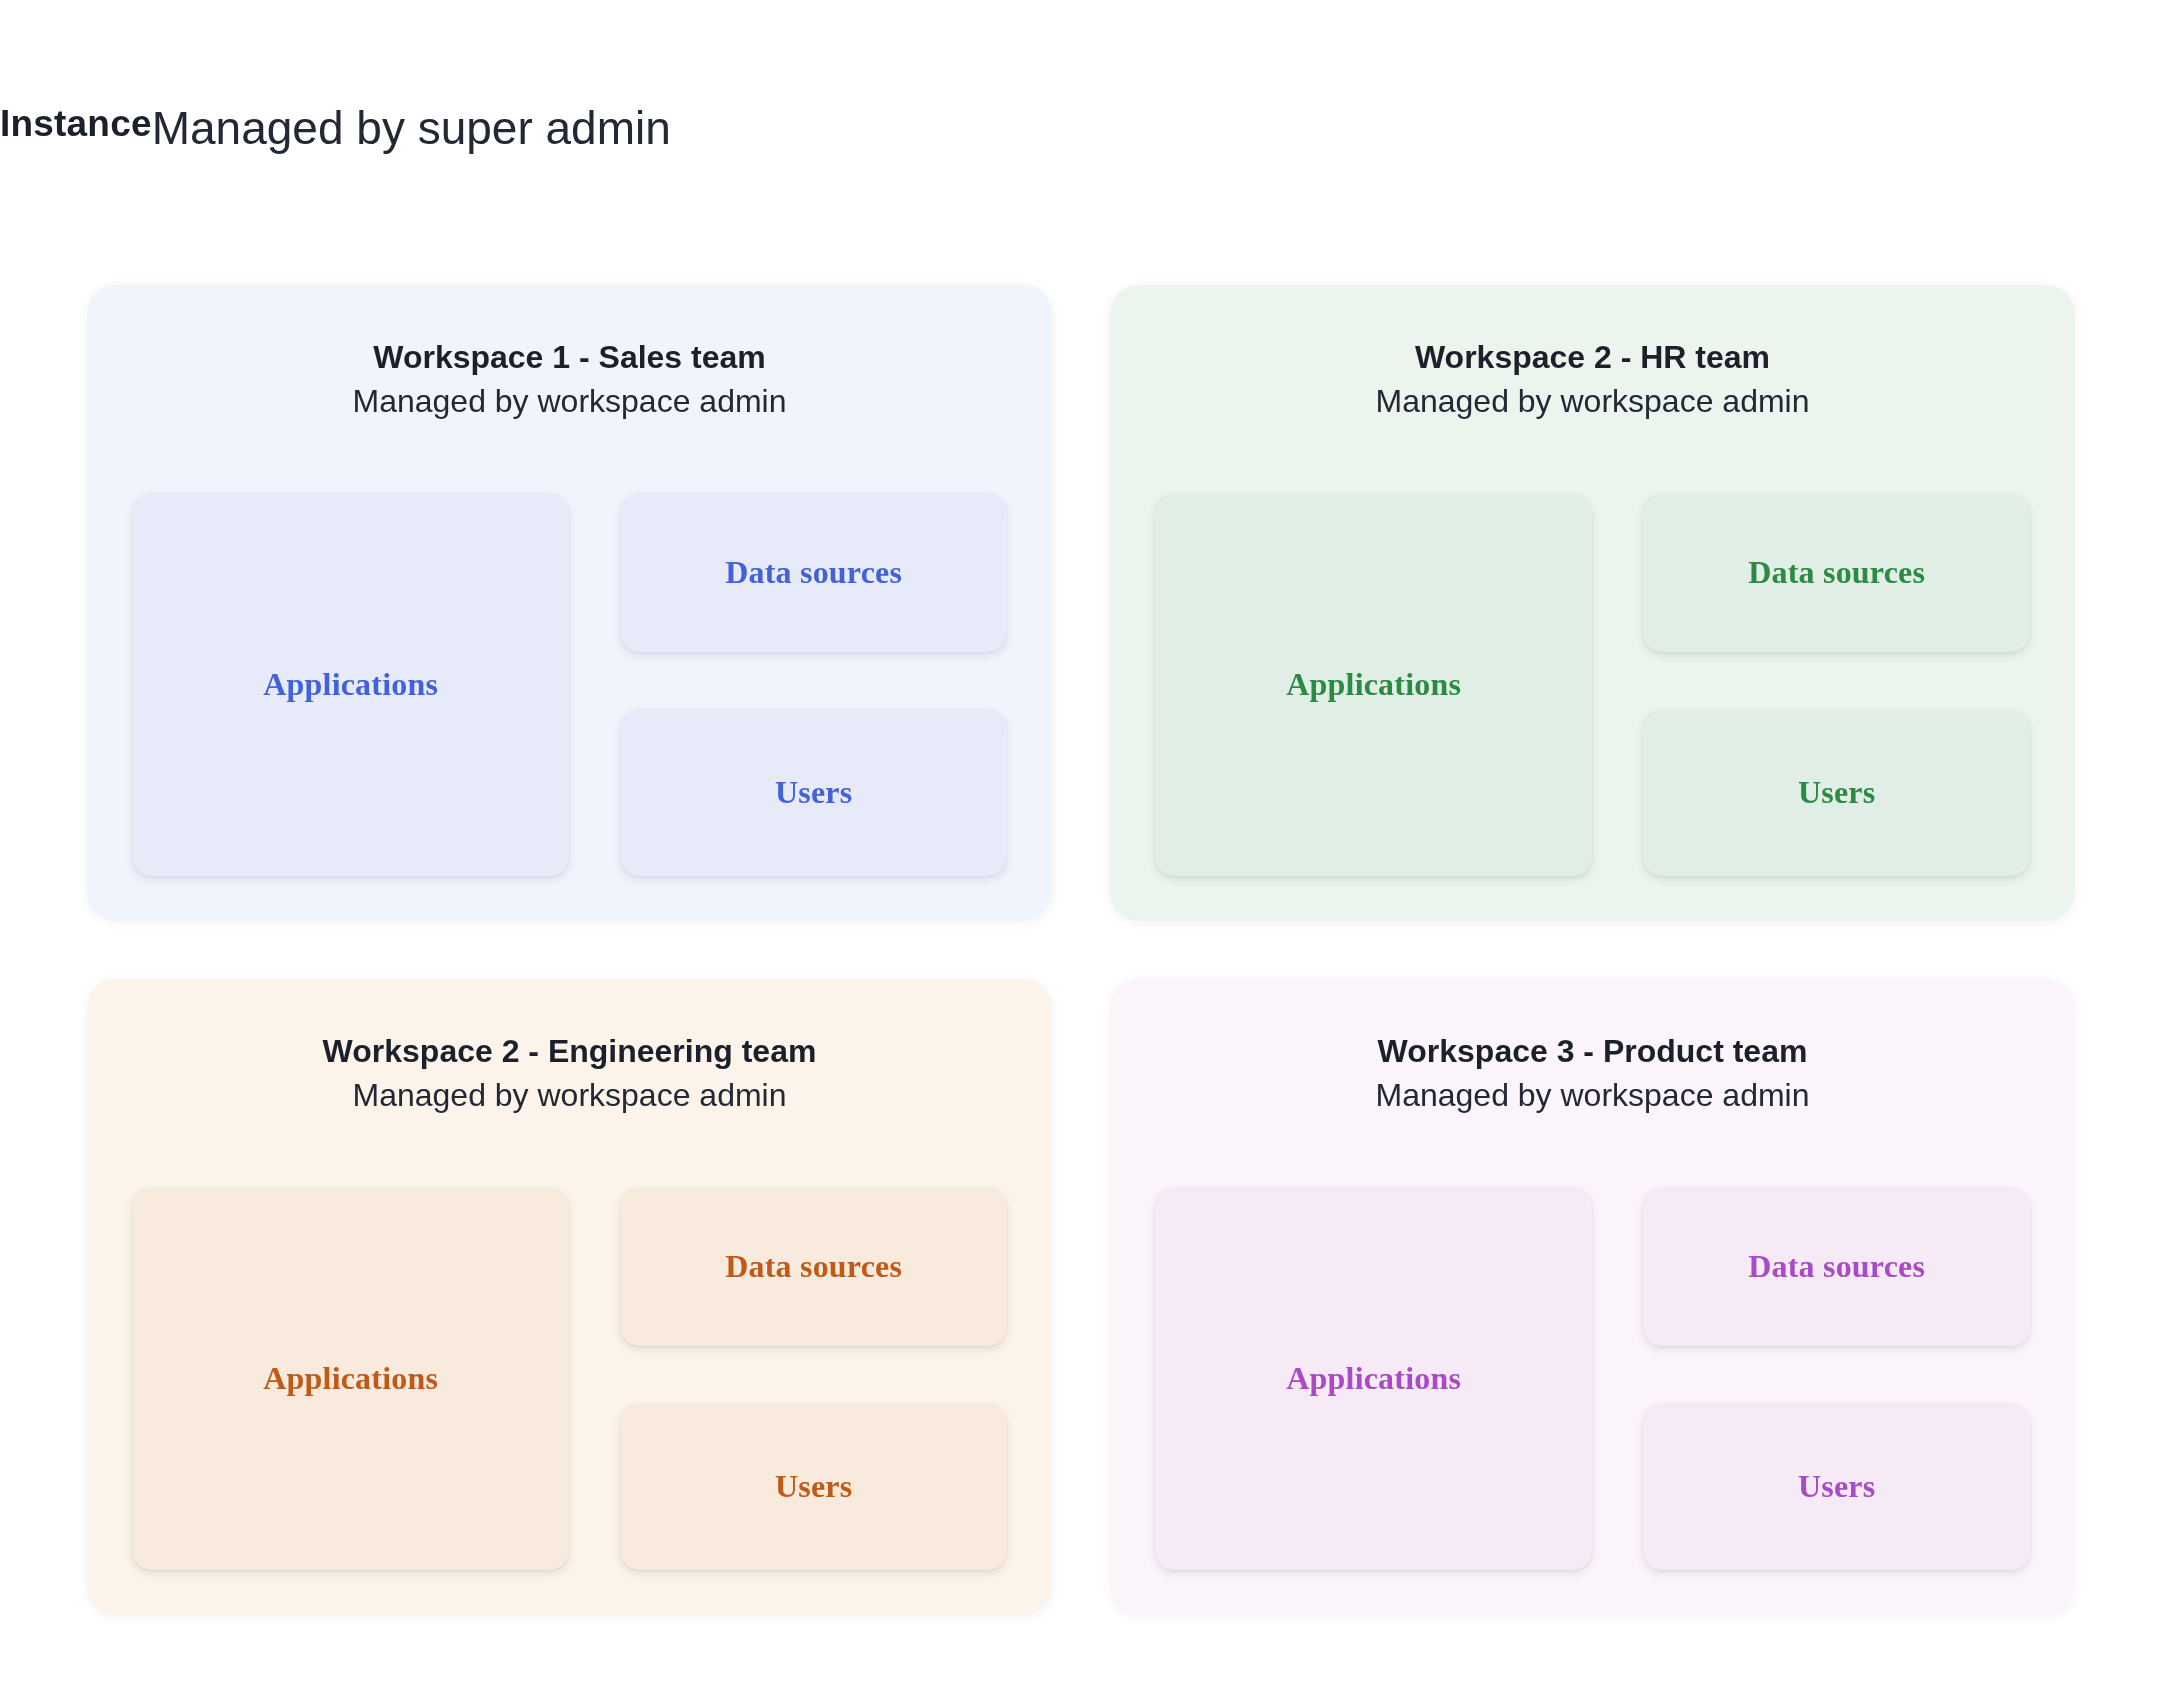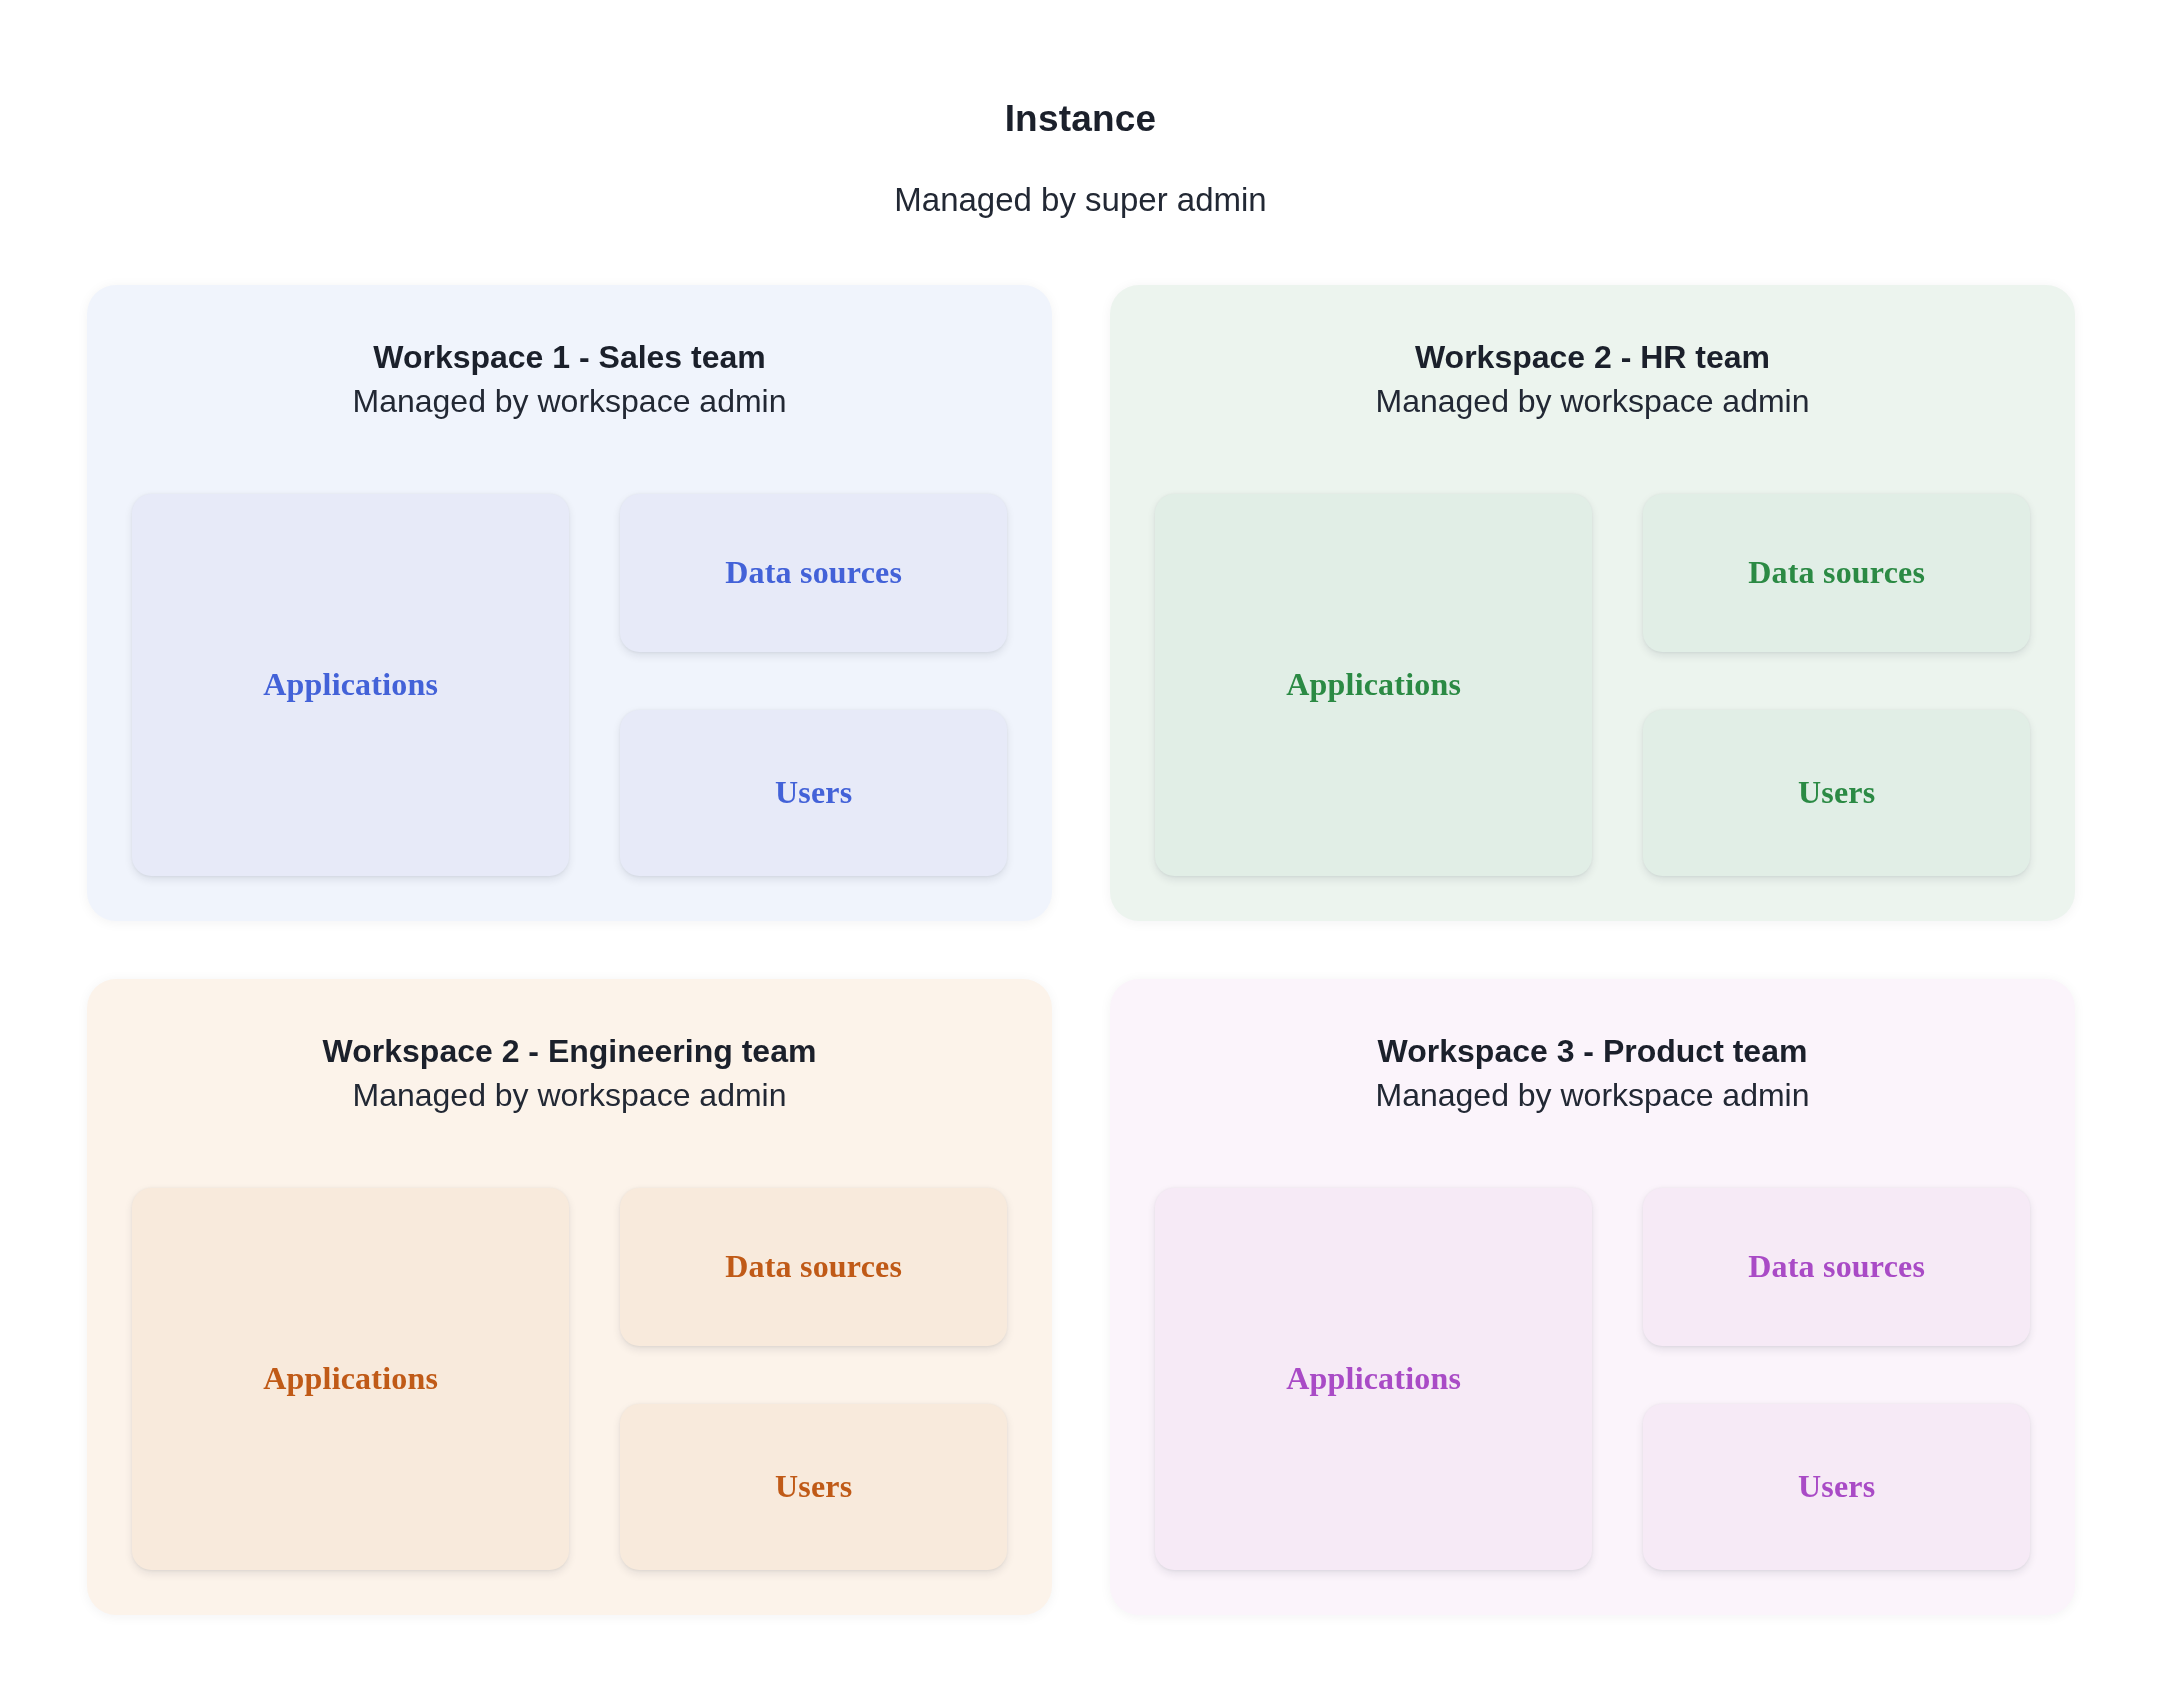--- a/index.html
+++ b/index.html
@@ -10,34 +10,33 @@
     font-family: "Liberation Sans", sans-serif;
     color: #1f2430;
     position: relative;
     overflow: hidden;
   }
   .page-header {
     position: absolute;
     top: 0; left: 0; right: 0;
     padding-top: 96px;
     display: flex;
-    flex-direction: column;
+    flex-direction: row;
     align-items: center;
-    gap: 20px;
   }
   .page-title {
     font-size: 37px;
     font-weight: 700;
     line-height: 45px;
     color: #1b202b;
     letter-spacing: 0.2px;
   }
   .page-subtitle {
-    margin-top: 16px;
-    font-size: 33px;
+    margin-top: 10px;
+    font-size: 46px;
     font-weight: 400;
     line-height: 45px;
     color: #222834;
   }
   .cards {
     position: absolute;
     left: 87px;
     top: 285px;
     width: 1988px;
     display: grid;

